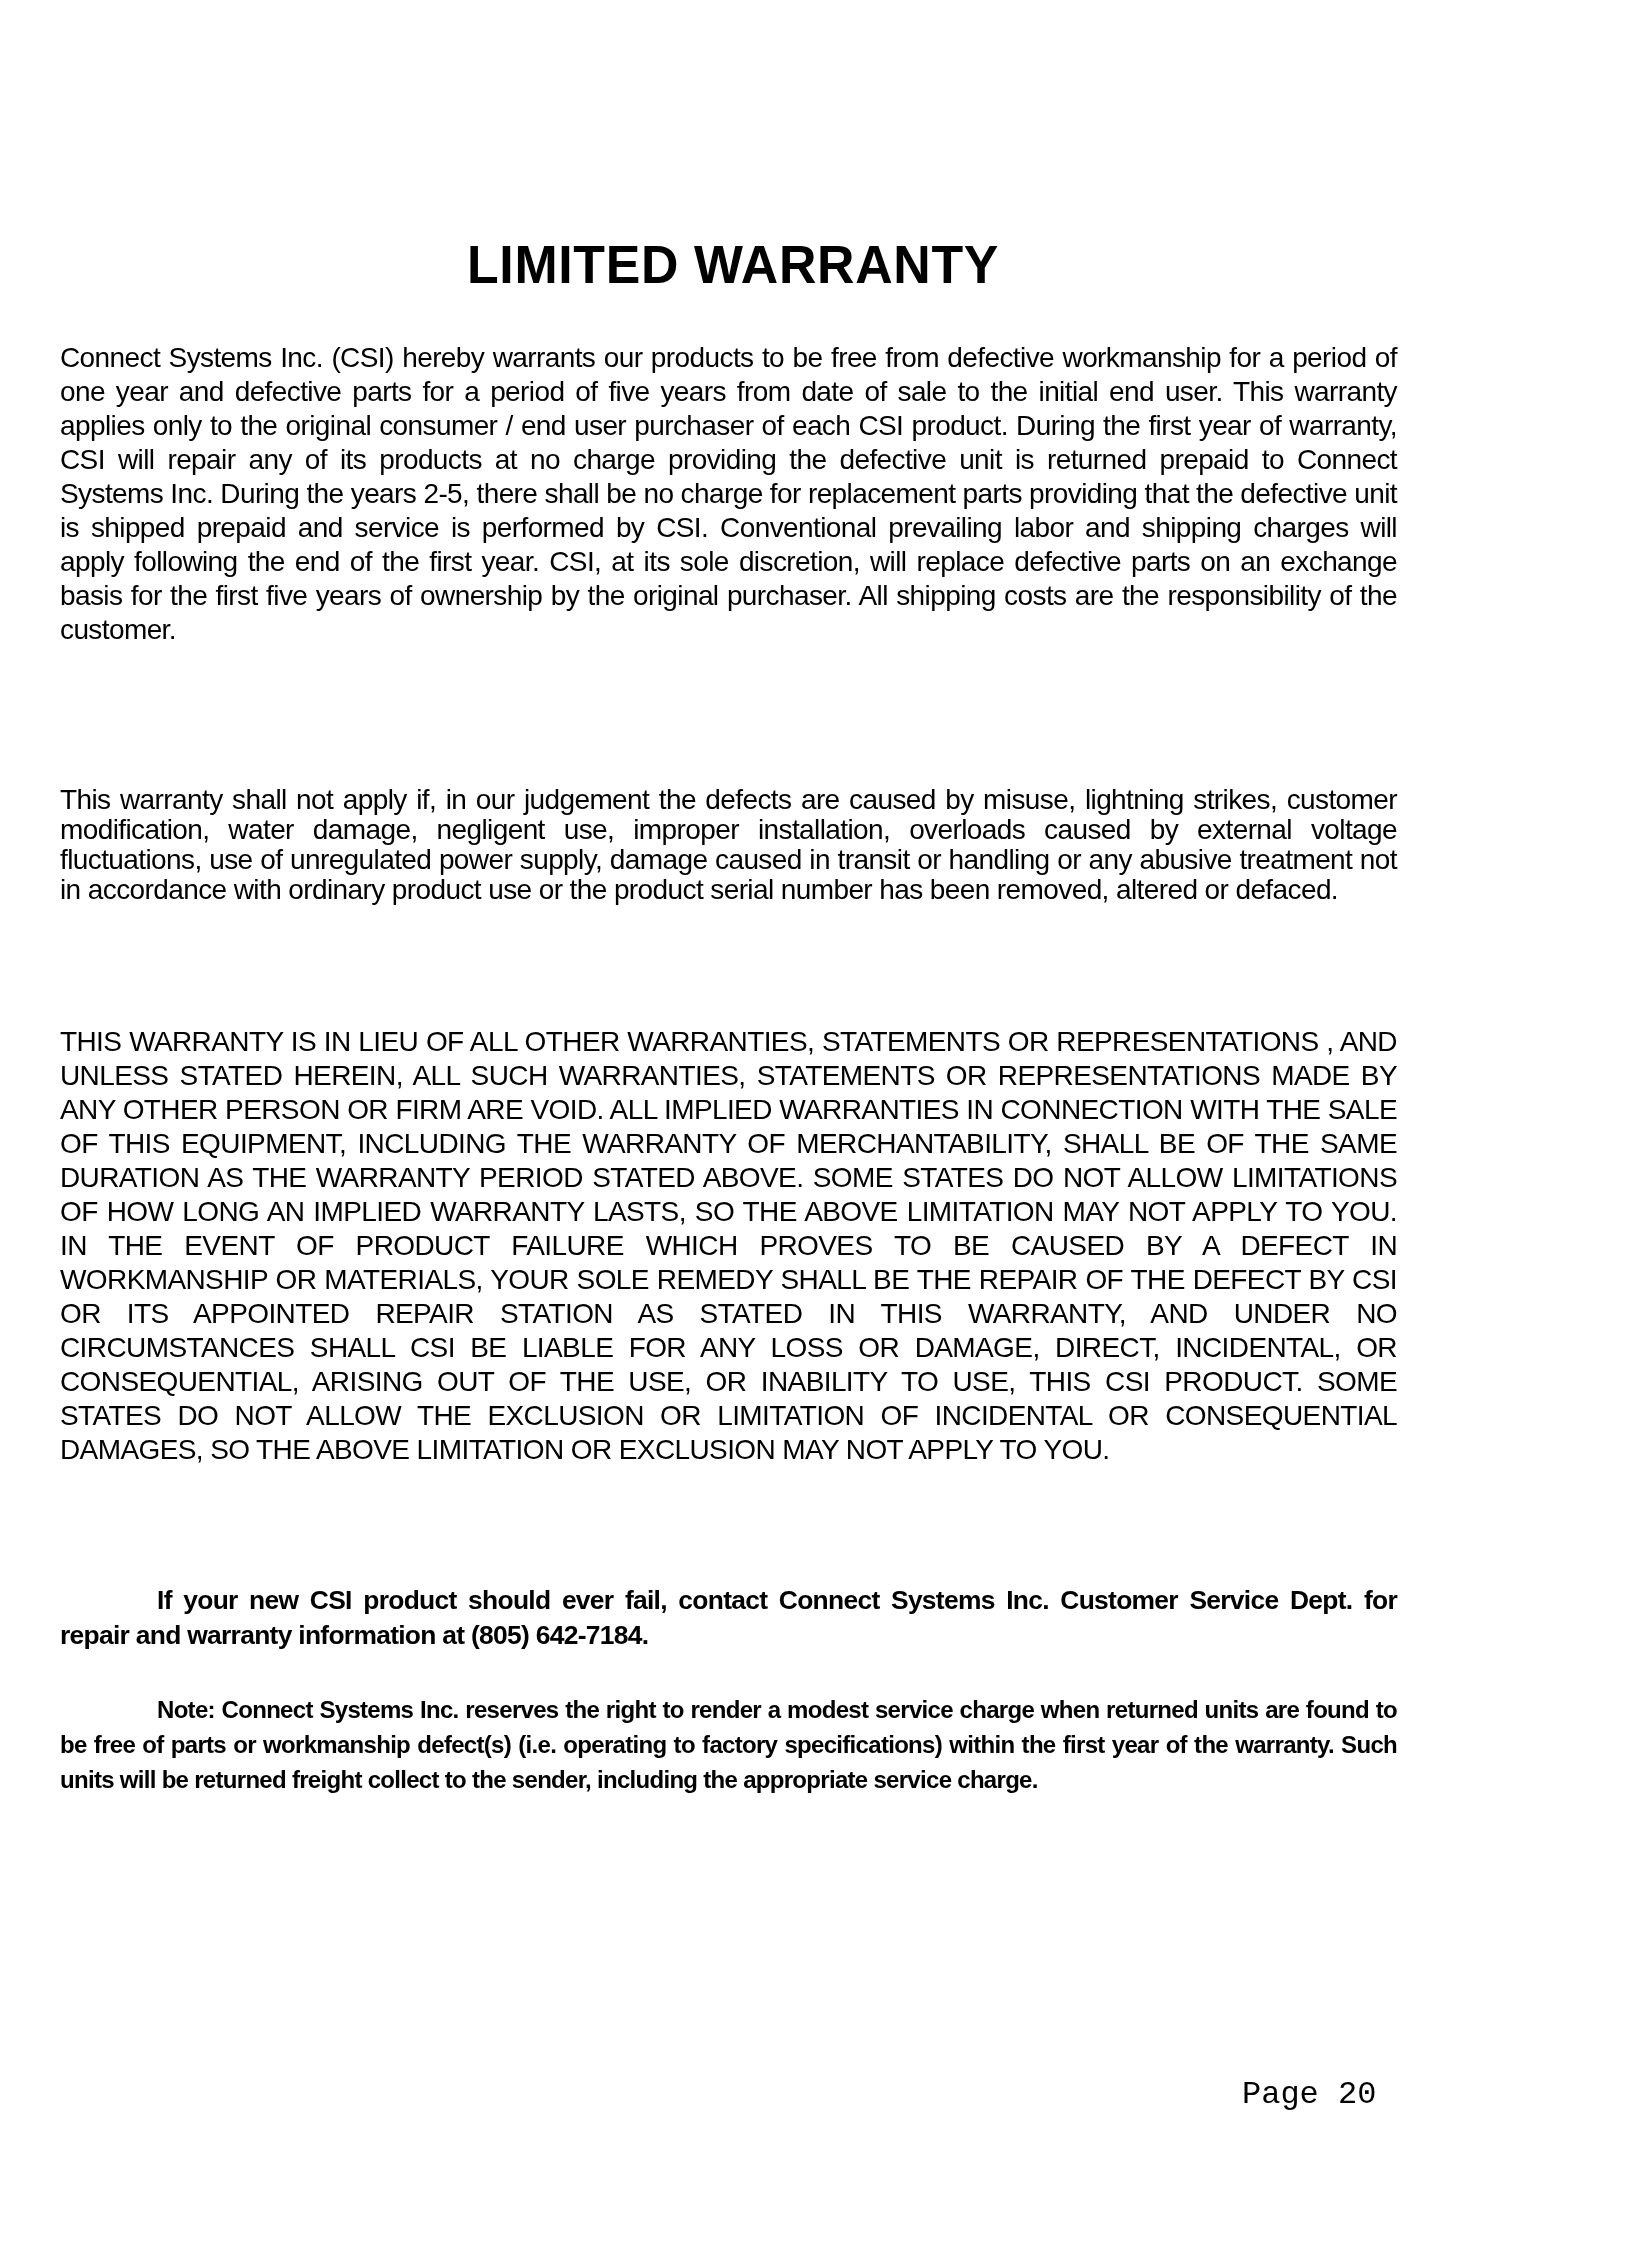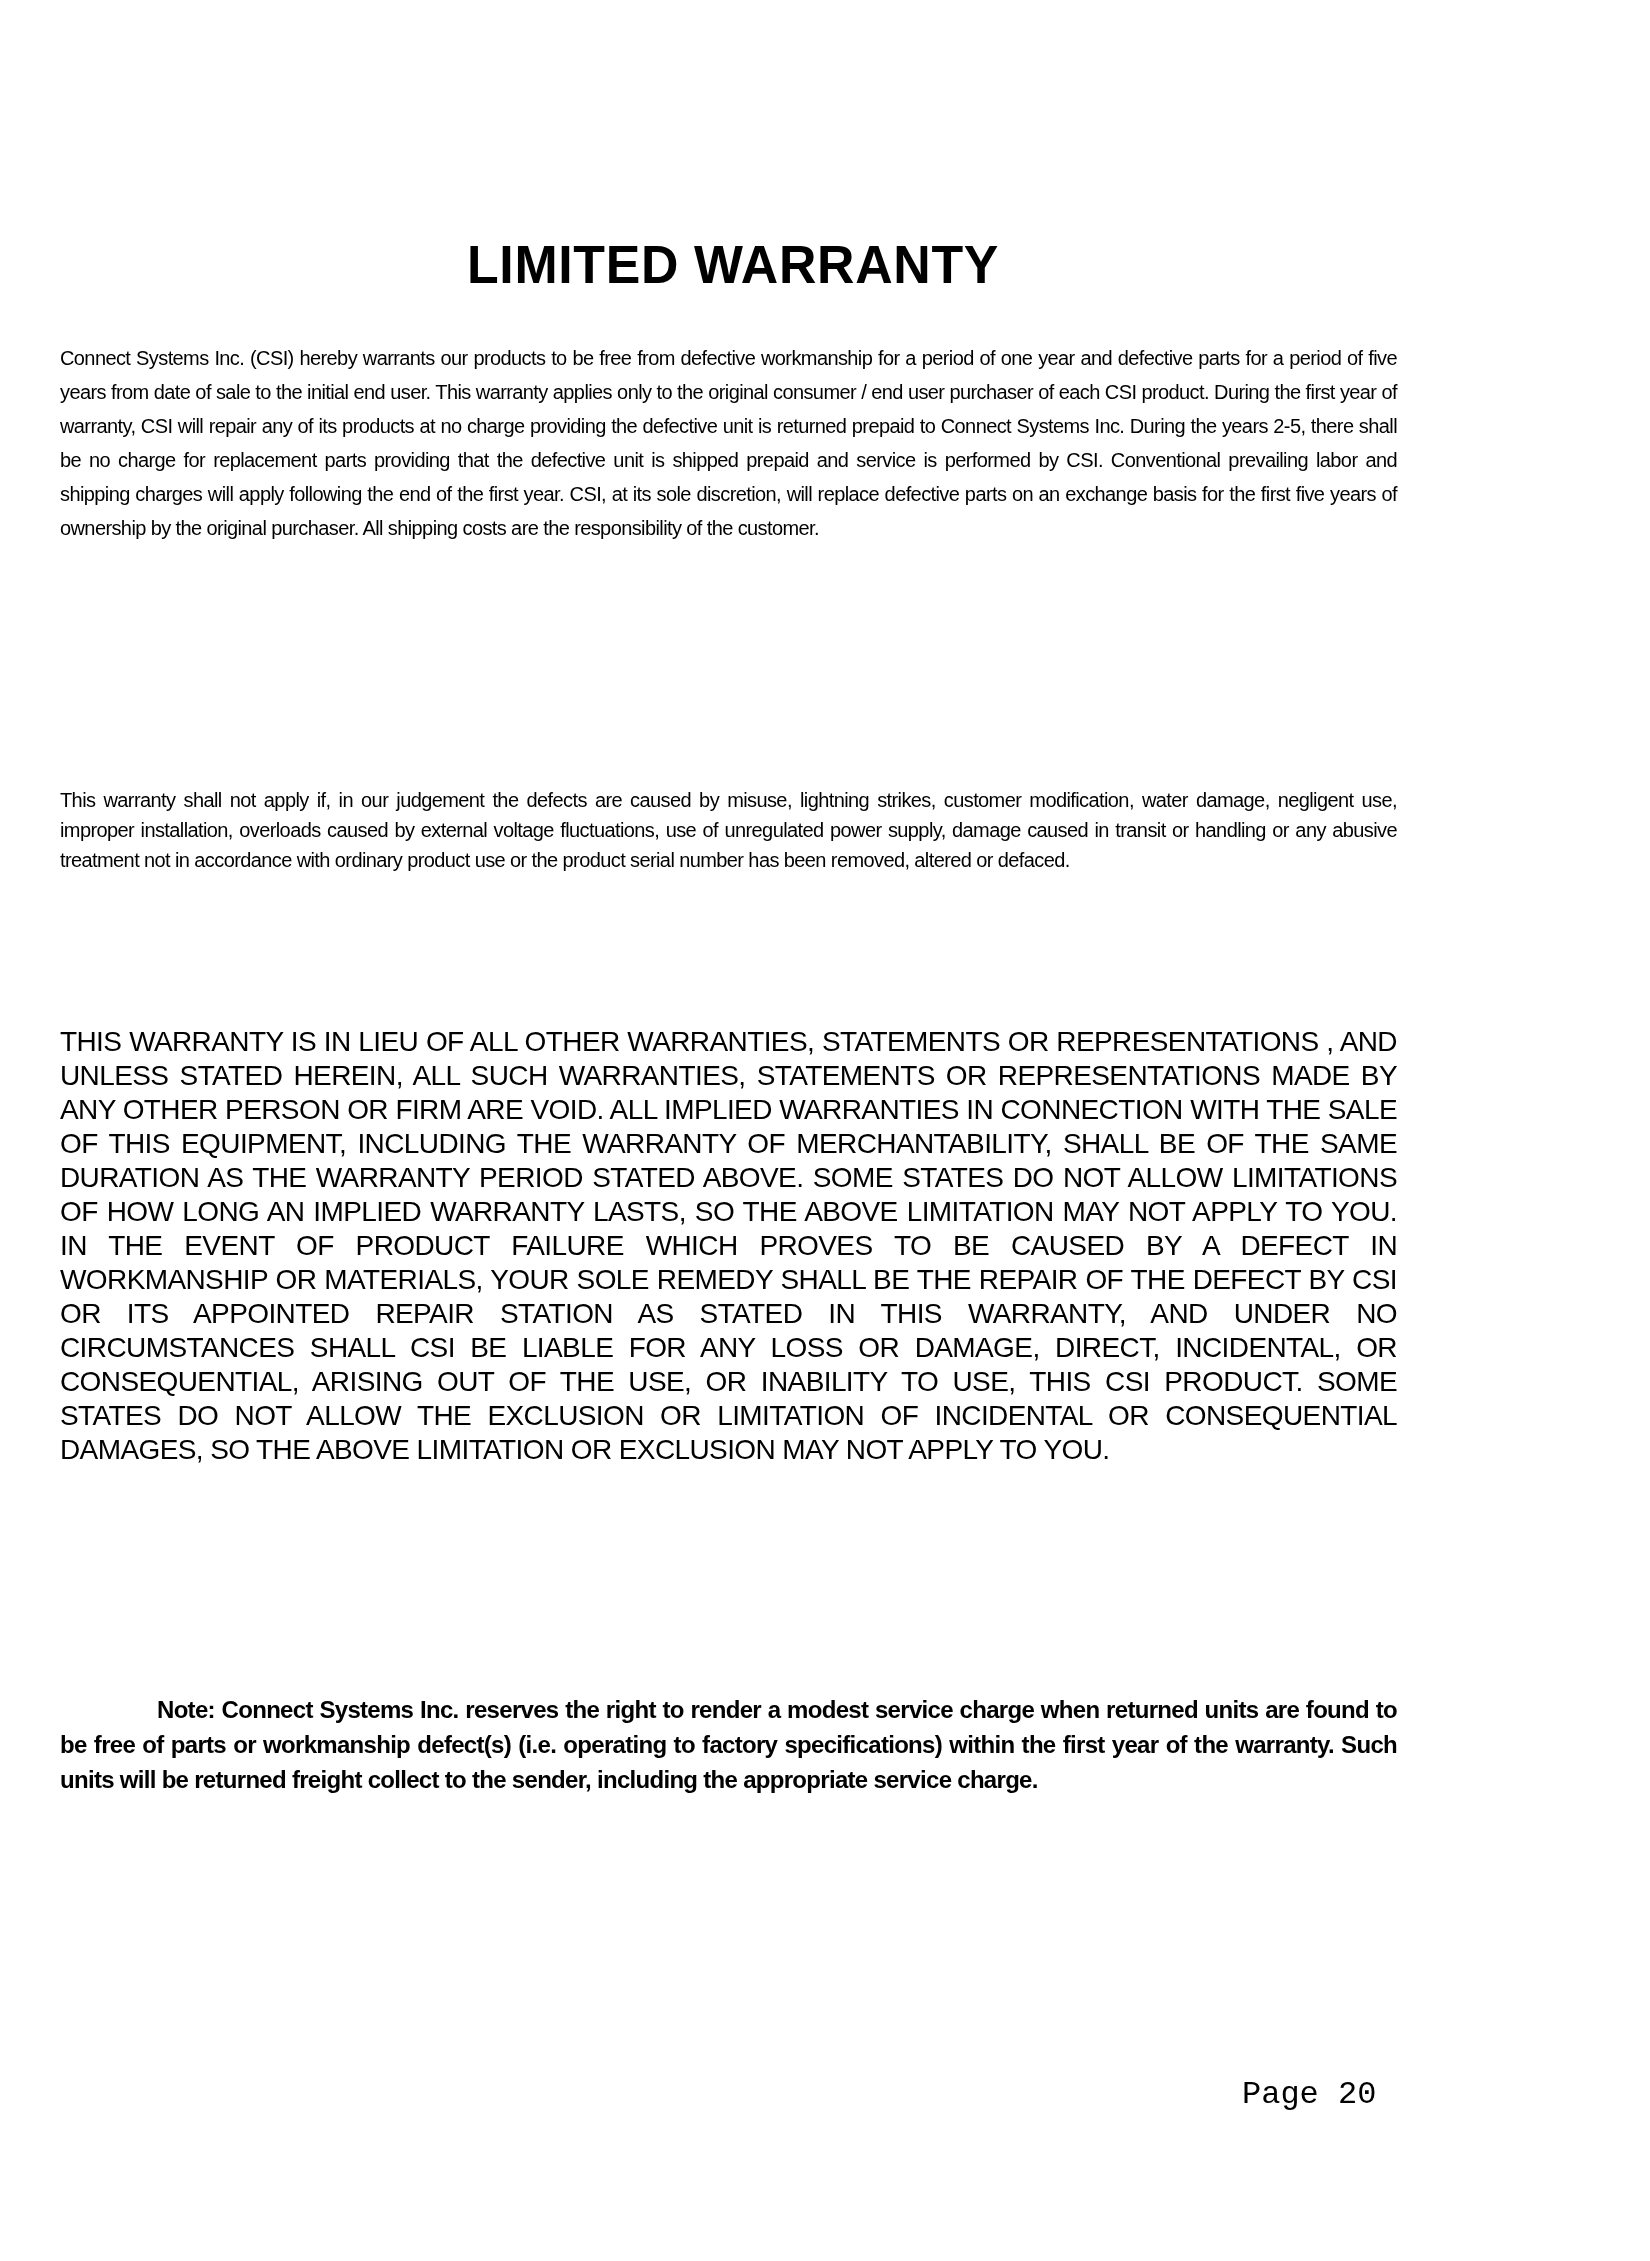--- a/index.html
+++ b/index.html
@@ -30,21 +30,21 @@
       font-size: 54px;
       letter-spacing: 0.7px;
       line-height: 1;
       transform: scaleX(0.96);
       transform-origin: center;
     }
     .block {
       position: absolute;
       left: 60px;
       width: 1337px;
-      font-size: 20px;
+      font-size: 28px;
       text-align: justify;
       text-align-last: left;
     }
     .intro {
       top: 300px;
       line-height: 34px;
       letter-spacing: -0.6px;
     }
     .subhead {
       position: absolute;
@@ -106,19 +106,20 @@
 <div class="page">
   <div class="title">LIMITED WARRANTY</div>
 
   <div class="block intro">Connect Systems Inc. (CSI) hereby warrants our products to be free from defective workmanship for a period of one year and defective parts for a period of five years from date of sale to the initial end user. This warranty applies only to the original consumer / end user purchaser of each CSI product. During the first year of warranty, CSI will repair any of its products at no charge providing the defective unit is returned prepaid to Connect Systems Inc. During the years 2-5, there shall be no charge for replacement parts providing that the defective unit is shipped prepaid and service is performed by CSI. Conventional prevailing labor and shipping charges will apply following the end of the first year. CSI, at its sole discretion, will replace defective parts on an exchange basis for the first five years of ownership by the original purchaser. All shipping costs are the responsibility of the customer.</div>
 
 
   <div class="block exclusions">This warranty shall not apply if, in our judgement the defects are caused by misuse, lightning strikes, customer modification, water damage, negligent use, improper installation, overloads caused by external voltage fluctuations, use of unregulated power supply, damage caused in transit or handling or any abusive treatment not in accordance with ordinary product use or the product serial number has been removed, altered or defaced.</div>
 
   <div class="block disclaimer">THIS WARRANTY IS IN LIEU OF ALL OTHER WARRANTIES, STATEMENTS OR REPRESENTATIONS , AND UNLESS STATED HEREIN, ALL SUCH WARRANTIES, STATEMENTS OR REPRESENTATIONS MADE BY ANY OTHER PERSON OR FIRM ARE VOID. ALL IMPLIED WARRANTIES IN CONNECTION WITH THE SALE OF THIS EQUIPMENT, INCLUDING THE WARRANTY OF MERCHANTABILITY, SHALL BE OF THE SAME DURATION AS THE WARRANTY PERIOD STATED ABOVE. SOME STATES DO NOT ALLOW LIMITATIONS OF HOW LONG AN IMPLIED WARRANTY LASTS, SO THE ABOVE LIMITATION MAY NOT APPLY TO YOU. IN THE EVENT OF PRODUCT FAILURE WHICH PROVES TO BE CAUSED BY A DEFECT IN WORKMANSHIP OR MATERIALS, YOUR SOLE REMEDY SHALL BE THE REPAIR OF THE DEFECT BY CSI OR ITS APPOINTED REPAIR STATION AS STATED IN THIS WARRANTY, AND UNDER NO CIRCUMSTANCES SHALL CSI BE LIABLE FOR ANY LOSS OR DAMAGE, DIRECT, INCIDENTAL, OR CONSEQUENTIAL, ARISING OUT OF THE USE, OR INABILITY TO USE, THIS CSI PRODUCT. SOME STATES DO NOT ALLOW THE EXCLUSION OR LIMITATION OF INCIDENTAL OR CONSEQUENTIAL DAMAGES, SO THE ABOVE LIMITATION OR EXCLUSION MAY NOT APPLY TO YOU.</div>
 
+  <div class="block contact">If your new CSI product should ever fail, contact Connect Systems Inc. Customer Service Dept. for repair and warranty information at (805) 642-7184.</div>
 
   <div class="block note">Note: Connect Systems Inc. reserves the right to render a modest service charge when returned units are found to be free of parts or workmanship defect(s) (i.e. operating to factory specifications) within the first year of the warranty. Such units will be returned freight collect to the sender, including the appropriate service charge.</div>
 
 
   <div class="footer-right">Page 20</div>
 </div>
 
 
 </body></html>

